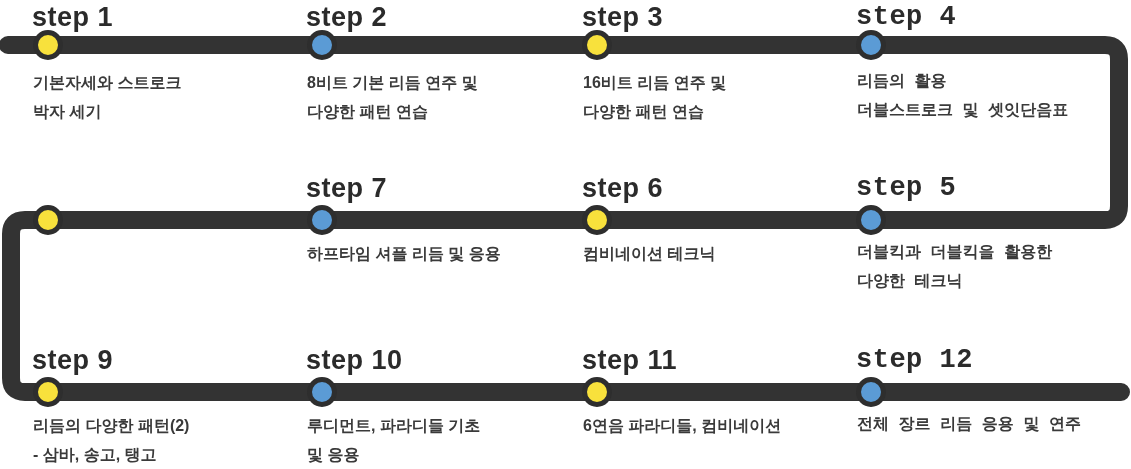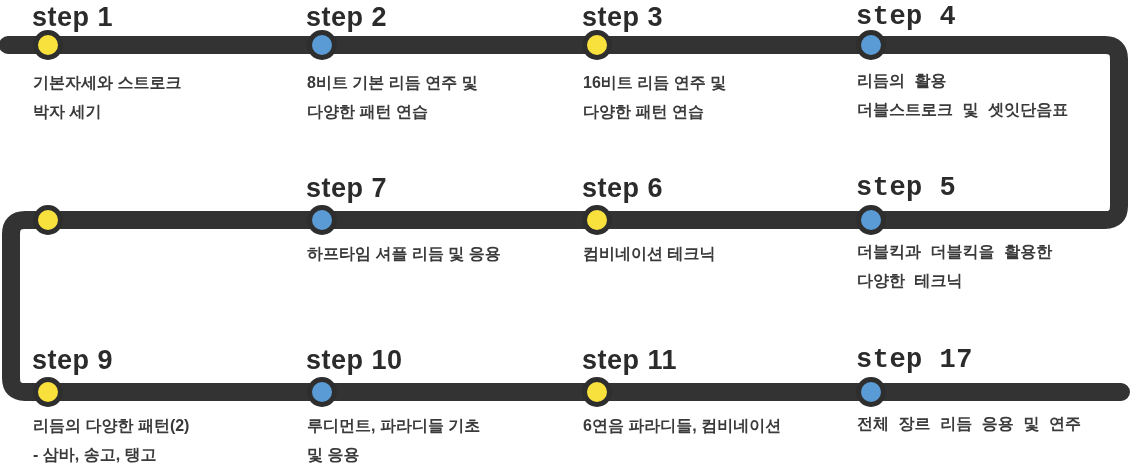--- a/index.html
+++ b/index.html
@@ -170,20 +170,20 @@
     </div>
   </div>
   <div class="cell c2 r2">
     <div class="step-label">step 11</div>
     <div class="step-desc">
       <div>6연음 파라디들, 컴비네이션</div>
       <div></div>
     </div>
   </div>
   <div class="cell c3 r2">
-    <div class="step-label">step 17</div>
+    <div class="step-label">step 12</div>
     <div class="step-desc">
       <div>전체 장르 리듬 응용 및 연주</div>
       <div></div>
     </div>
   </div>
 
 </div>
 
 </body></html>

